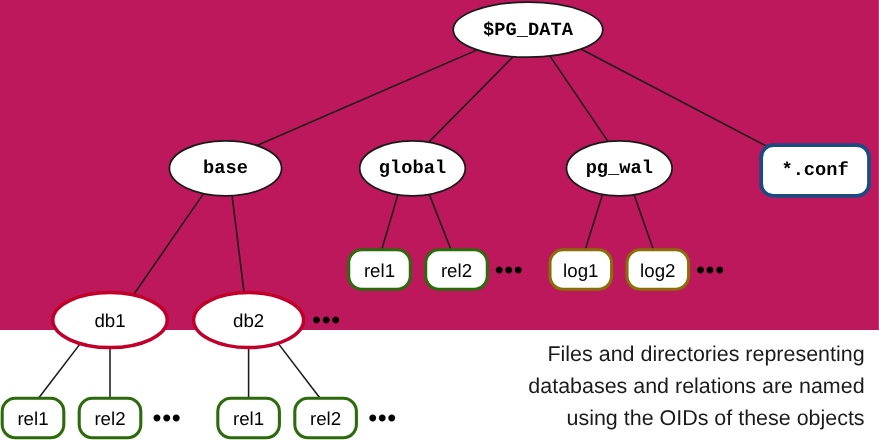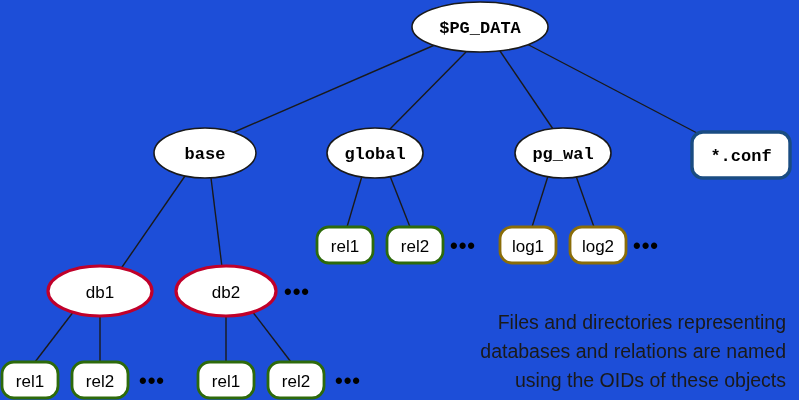--- a/index.html
+++ b/index.html
@@ -9,22 +9,22 @@
   }
   body {
     width: 799px;
     height: 400px;
     overflow: hidden;
     font-family: "Liberation Sans", sans-serif;
   }
   #diagram-root {
     position: relative;
     width: 799px;
-    height: 400px;
-    background: #1d4ed8;
+    height: 300px;
+    background: #be185d;
   }
   svg.diagram {
     display: block;
     width: 799px;
     height: 400px;
   }
   .edge {
     stroke: #1a1a1a;
     stroke-width: 1.4;
     fill: none;

